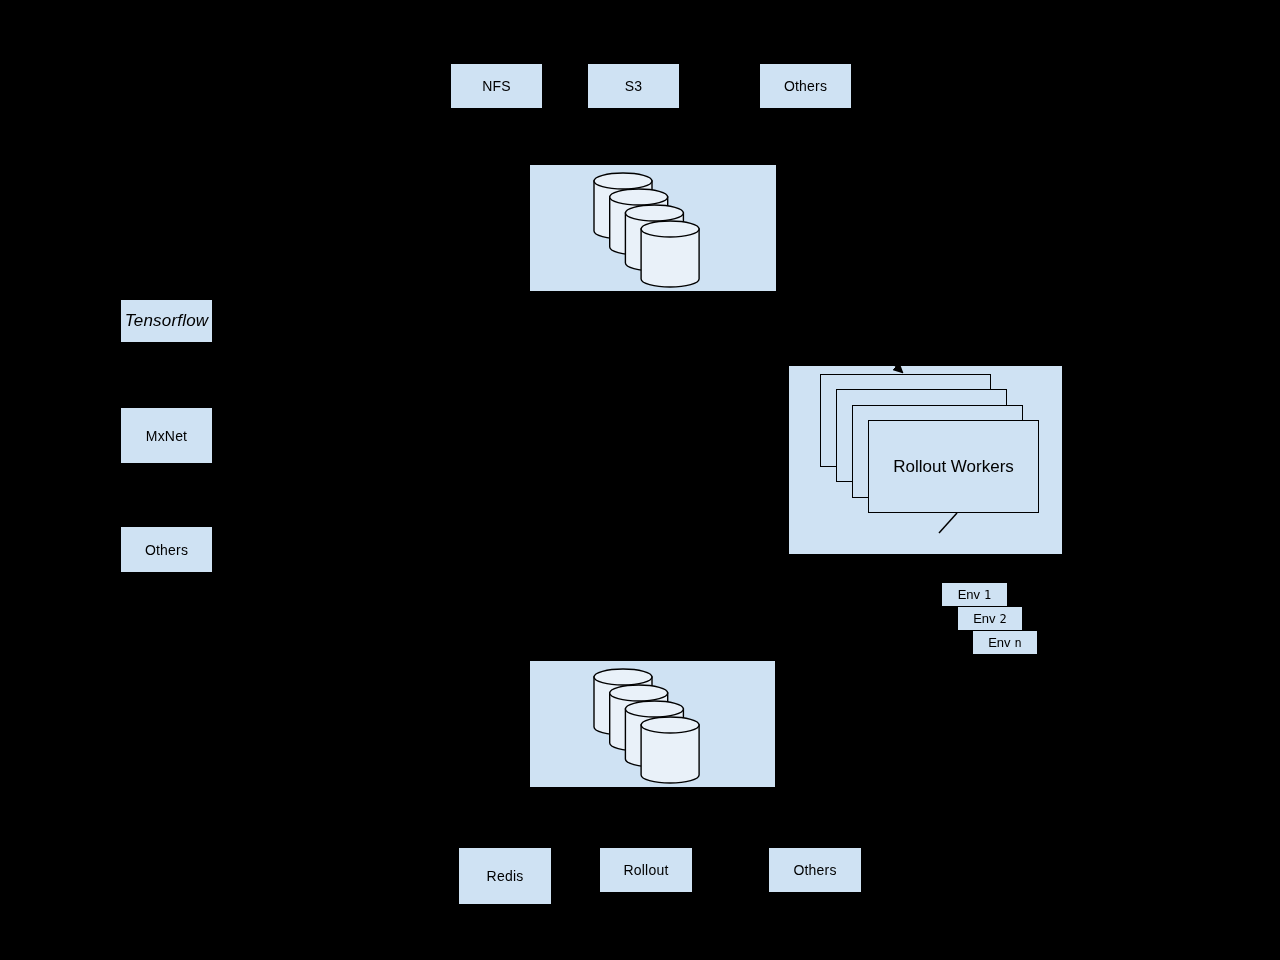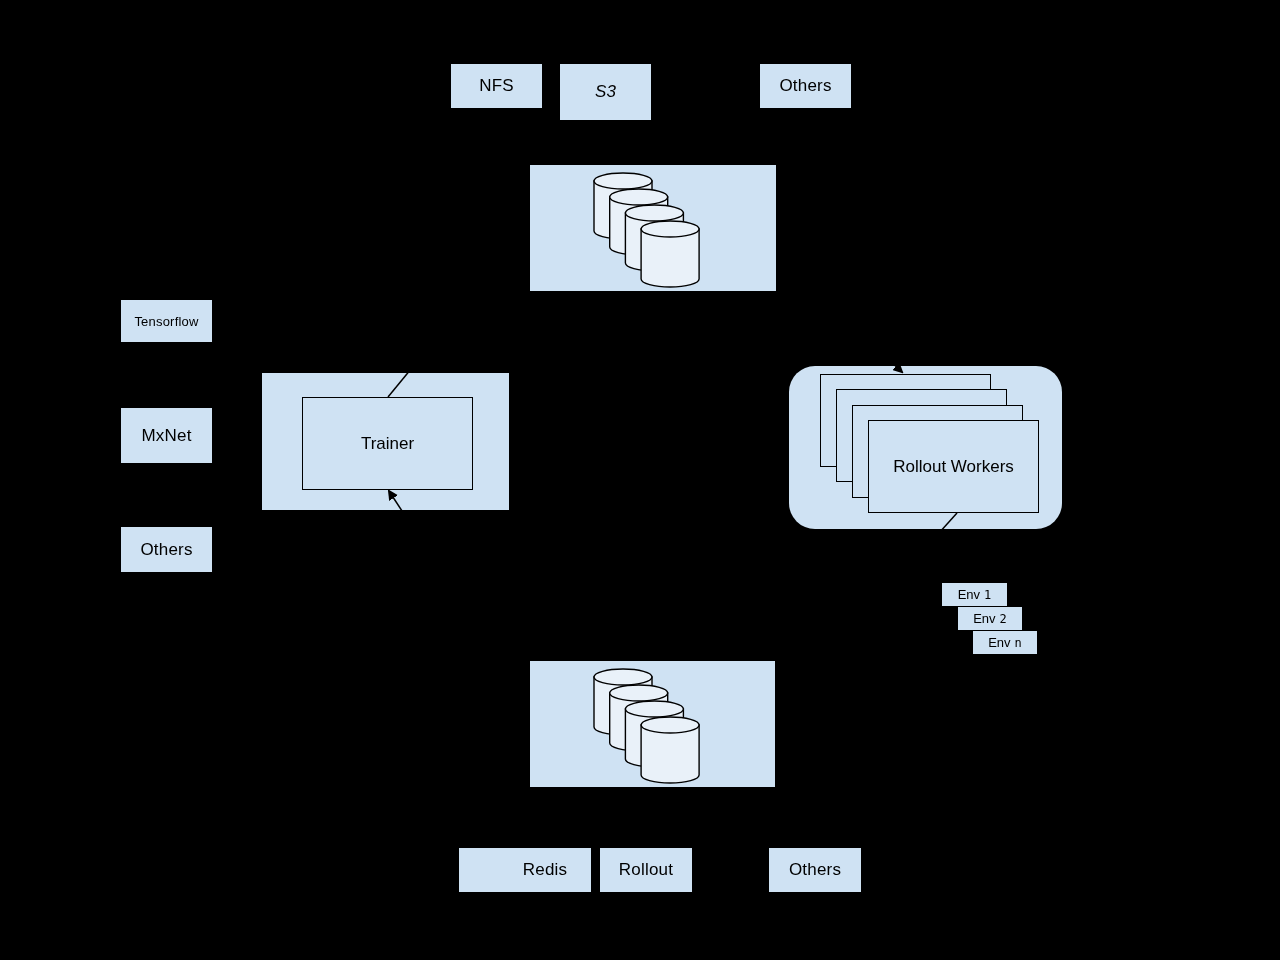--- a/index.html
+++ b/index.html
@@ -2,64 +2,61 @@
 <html style="--bg: #000000; --box: #cfe2f3; --shape: #e9f1f9; --stroke: #000000; --text: #000000;"><head>
 <meta charset="utf-8">
 <style>
   :root{
     --bg:#000000; --box:#cfe2f3; --shape:#e9f1f9; --stroke:#000000; --text:#000000;
   }
   html,body{margin:0;padding:0;background:var(--bg);}
   #canvas{position:relative;width:1280px;height:960px;background:var(--bg);overflow:hidden;
           font-family:"Liberation Sans","DejaVu Sans",sans-serif;color:var(--text);}
   .node{position:absolute;background:var(--box);display:flex;align-items:center;justify-content:center;
-        font-size:17px;letter-spacing:.2px;}
-  .node.small{font-size:13px;}
+        font-size:14px;letter-spacing:.2px;}
+  .node.small{font-size:17px;font-style:italic;}
   .group{position:absolute;background:var(--box);}
   .inner-rect{position:absolute;background:var(--box);border:1.4px solid var(--stroke);
               display:flex;align-items:center;justify-content:center;font-size:17px;}
   .card{position:absolute;width:169px;height:91px;background:var(--box);border:1.4px solid var(--stroke);
         display:flex;align-items:center;justify-content:center;font-size:17px;}
   .env{position:absolute;background:var(--box);display:flex;align-items:center;justify-content:center;
        font-size:13px;gap:4px;}
   .env .mono{font-family:"DejaVu Sans Mono","Liberation Mono",monospace;font-size:12px;}
   .cyl-svg{position:absolute;left:0;top:0;}
   #overlay{position:absolute;left:0;top:0;pointer-events:none;z-index:5;}
 </style>
 </head>
 <body>
 
 <div id="canvas">
 
   <div class="node" style="left:451px;top:64px;width:91px;height:44px;">NFS</div>
-  <div class="node" style="left:560px;top:64px;width:91px;height:56px;font-style:italic;">S3</div>
+  <div class="node" style="left:588px;top:64px;width:91px;height:44px;">S3</div>
   <div class="node" style="left:760px;top:64px;width:91px;height:44px;">Others</div>
 
   <div class="group" style="left:530px;top:165px;width:246px;height:126px;">
     <svg id="cyl-top" class="cyl-svg" width="246" height="126" viewBox="0 0 246 126">
         <path d="M 64 16 L 64 66 A 29 8 0 0 0 122 66 L 122 16 Z" fill="#e9f1f9" stroke="#000" stroke-width="1.4"></path>
         <ellipse cx="93" cy="16" rx="29" ry="8" fill="#e9f1f9" stroke="#000" stroke-width="1.4"></ellipse>
         <path d="M 79.7 32 L 79.7 82 A 29 8 0 0 0 137.7 82 L 137.7 32 Z" fill="#e9f1f9" stroke="#000" stroke-width="1.4"></path>
         <ellipse cx="108.7" cy="32" rx="29" ry="8" fill="#e9f1f9" stroke="#000" stroke-width="1.4"></ellipse>
         <path d="M 95.4 48 L 95.4 98 A 29 8 0 0 0 153.4 98 L 153.4 48 Z" fill="#e9f1f9" stroke="#000" stroke-width="1.4"></path>
         <ellipse cx="124.4" cy="48" rx="29" ry="8" fill="#e9f1f9" stroke="#000" stroke-width="1.4"></ellipse>
         <path d="M 111.1 64 L 111.1 114 A 29 8 0 0 0 169.1 114 L 169.1 64 Z" fill="#e9f1f9" stroke="#000" stroke-width="1.4"></path>
         <ellipse cx="140.1" cy="64" rx="29" ry="8" fill="#e9f1f9" stroke="#000" stroke-width="1.4"></ellipse>
       </svg>
   </div>
 
   <div class="node small" style="left:121px;top:300px;width:91px;height:42px;">Tensorflow</div>
   <div class="node" style="left:121px;top:408px;width:91px;height:55px;">MxNet</div>
   <div class="node" style="left:121px;top:527px;width:91px;height:45px;">Others</div>
 
-  <div class="group" style="left:262px;top:373px;width:247px;height:137px;">
-    <div class="inner-rect" style="left:40px;top:24px;width:169px;height:91px;">Trainer</div>
-  </div>
 
-  <div class="group" style="left:789px;top:366px;width:273px;height:163px;border-radius:26px;">
+  <div class="group" style="left:789px;top:366px;width:273px;height:188px;">
     <div class="card" style="left:31px;top:8px;"></div>
     <div class="card" style="left:47px;top:23px;"></div>
     <div class="card" style="left:63px;top:39px;"></div>
     <div class="card" style="left:79px;top:54px;">Rollout Workers</div>
   </div>
 
   <div class="env" style="left:942px;top:583px;width:65px;height:23px;">
     <span>Env</span>
       <span class="mono">1</span>
   </div>
@@ -78,21 +75,21 @@
         <ellipse cx="93" cy="16" rx="29" ry="8" fill="#e9f1f9" stroke="#000" stroke-width="1.4"></ellipse>
         <path d="M 79.7 32 L 79.7 82 A 29 8 0 0 0 137.7 82 L 137.7 32 Z" fill="#e9f1f9" stroke="#000" stroke-width="1.4"></path>
         <ellipse cx="108.7" cy="32" rx="29" ry="8" fill="#e9f1f9" stroke="#000" stroke-width="1.4"></ellipse>
         <path d="M 95.4 48 L 95.4 98 A 29 8 0 0 0 153.4 98 L 153.4 48 Z" fill="#e9f1f9" stroke="#000" stroke-width="1.4"></path>
         <ellipse cx="124.4" cy="48" rx="29" ry="8" fill="#e9f1f9" stroke="#000" stroke-width="1.4"></ellipse>
         <path d="M 111.1 64 L 111.1 114 A 29 8 0 0 0 169.1 114 L 169.1 64 Z" fill="#e9f1f9" stroke="#000" stroke-width="1.4"></path>
         <ellipse cx="140.1" cy="64" rx="29" ry="8" fill="#e9f1f9" stroke="#000" stroke-width="1.4"></ellipse>
       </svg>
   </div>
 
-  <div class="node" style="left:459px;top:848px;width:92px;height:44px;padding-left:40px;">Redis</div>
+  <div class="node" style="left:459px;top:848px;width:92px;height:56px;">Redis</div>
   <div class="node" style="left:600px;top:848px;width:92px;height:44px;">Rollout</div>
   <div class="node" style="left:769px;top:848px;width:92px;height:44px;">Others</div>
 
   <svg id="overlay" width="1280" height="960" viewBox="0 0 1280 960">
     <defs>
       <marker id="ah" viewBox="0 0 10 10" refX="8" refY="5" markerWidth="7" markerHeight="7" orient="auto">
         <path d="M0,0 L10,5 L0,10 z" fill="#000"></path>
       </marker>
     </defs>
     <line x1="388" y1="397" x2="411" y2="369" stroke="#000" stroke-width="1.5"></line>

